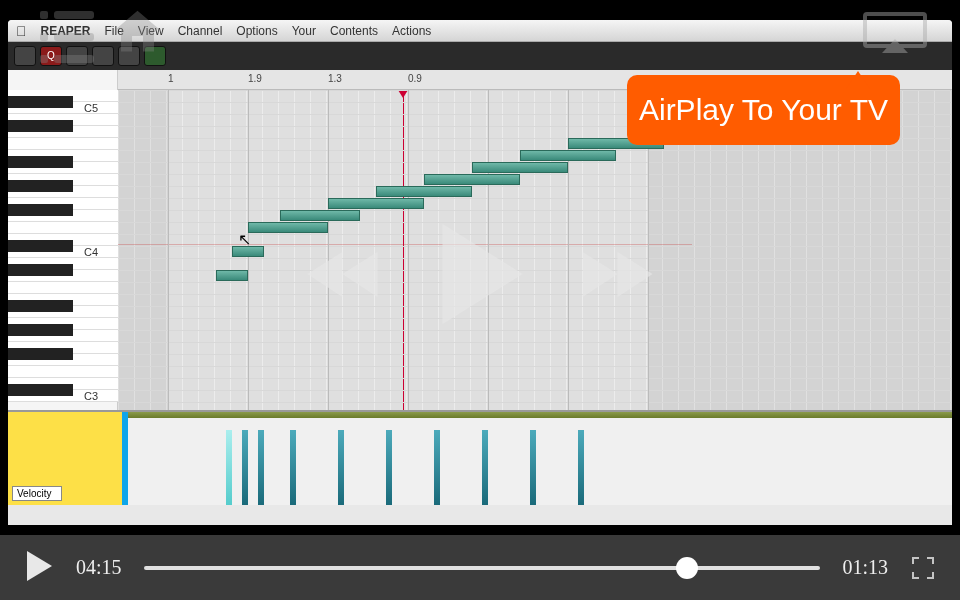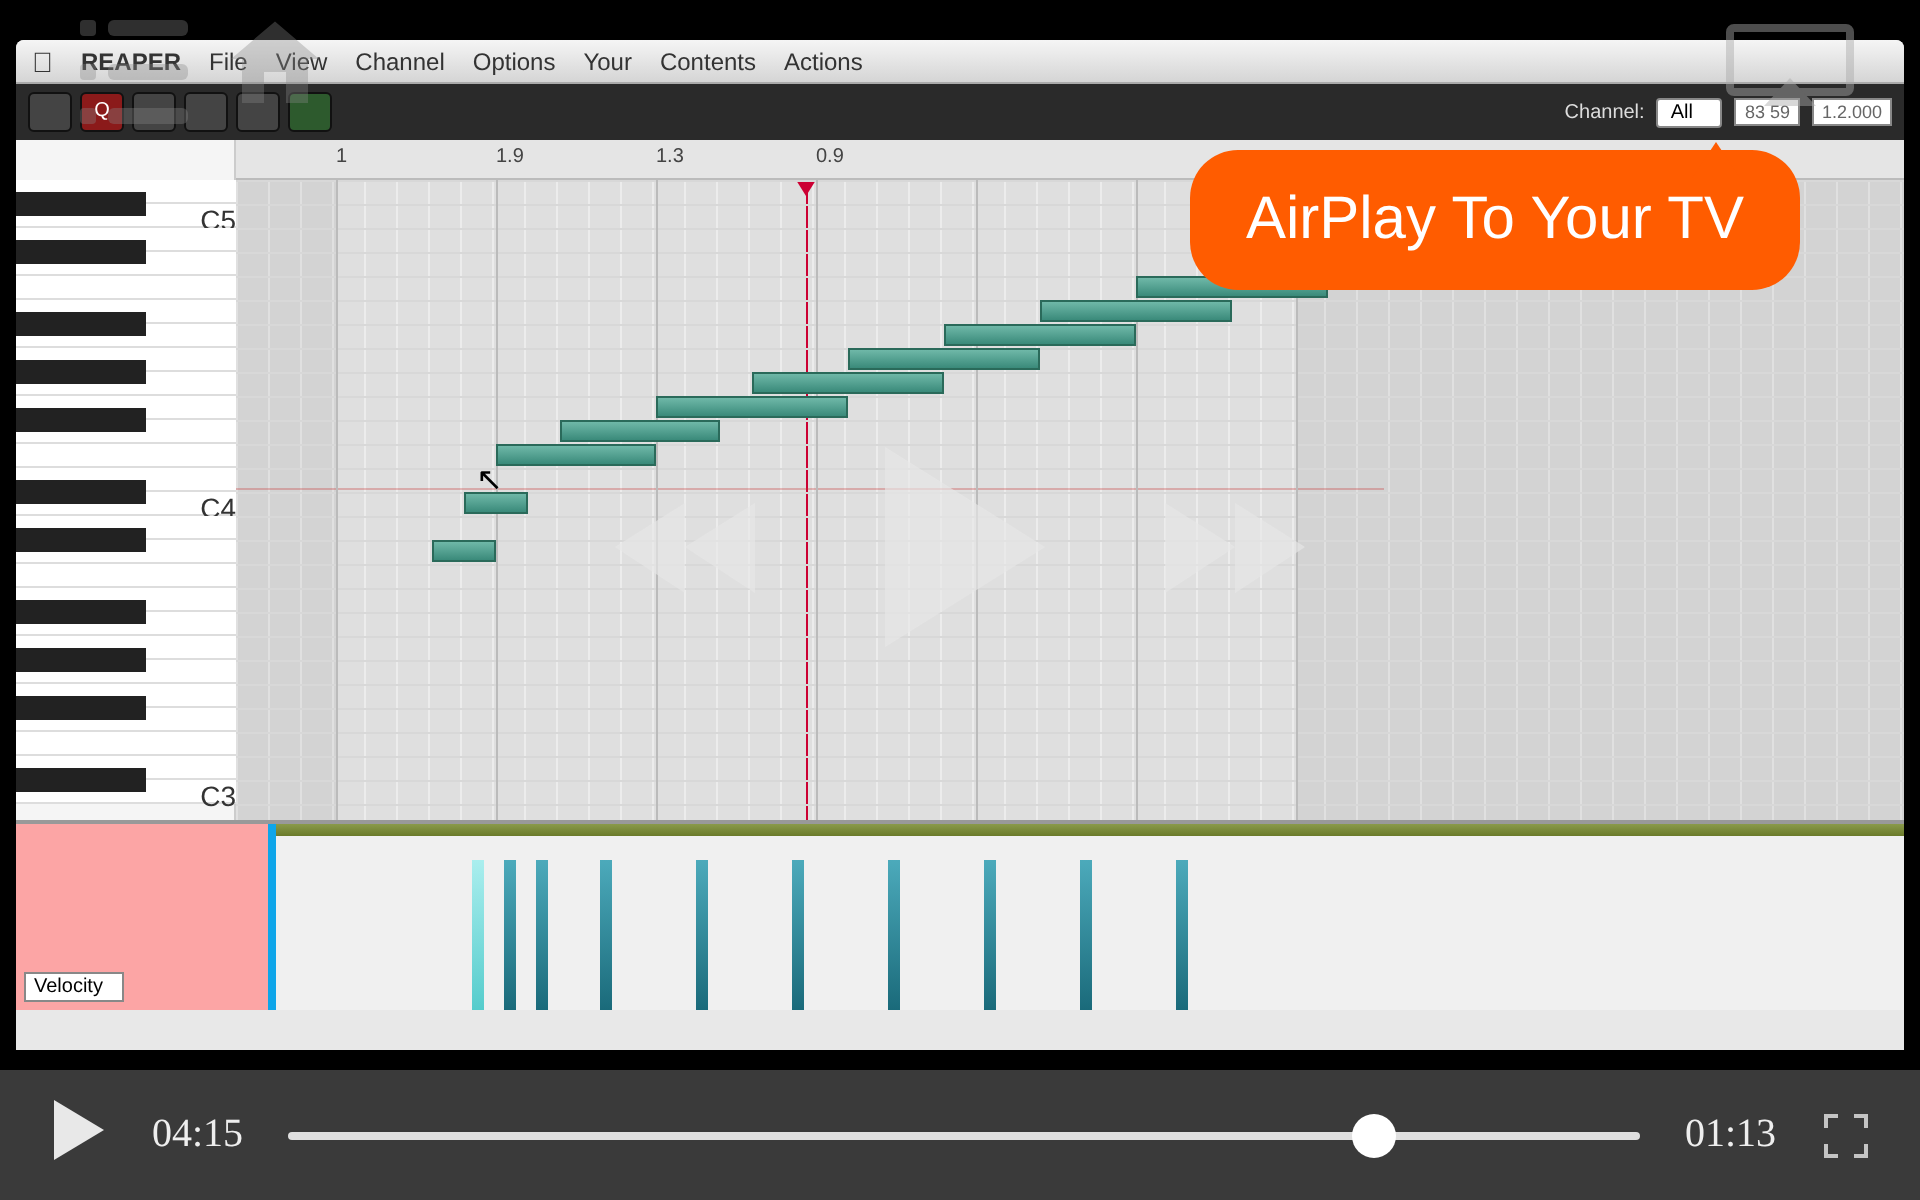--- a/index.html
+++ b/index.html
@@ -39,47 +39,47 @@
 .channel-box { margin-left: auto; display: flex; align-items: center; gap: 6px; font-size: 10px; color: #ddd; }
 .channel-sel { background: #fff; color: #000; padding: 1px 14px 1px 6px; border: 1px solid #888; font-size: 10px; border-radius: 2px; }
 .time-box { background: #fff; color: #666; padding: 1px 4px; font-size: 9px; border: 1px solid #888; }
 
 
 .editor-body { display: flex; height: 340px; background: #dfdfdf; }
 .piano-col { width: 110px; background: #f5f5f5; border-right: 1px solid #ccc; position: relative; }
 .piano-keys { position: absolute; top: 20px; left: 0; width: 110px; bottom: 0; }
 .key-row { height: 12px; border-bottom: 1px solid #ddd; background: #fff; position: relative; }
 .key-row.black::before { content: ''; position: absolute; left: 0; top: -6px; width: 65px; height: 12px; background: #222; z-index: 2; }
-.oct-label { position: absolute; right: 0; font-size: 14px; color: #333; }
+.oct-label { position: absolute; right: 20px; font-size: 11px; color: #333; }
 
 .note-grid { flex: 1; position: relative; background: repeating-linear-gradient(to right, #ececec 0, #ececec 1px, transparent 1px, transparent 16px); overflow: hidden; }
 .ruler { height: 20px; background: #e5e5e5; border-bottom: 1px solid #bbb; position: relative; font-size: 10px; color: #444; }
 .ruler span { position: absolute; top: 3px; }
 .grid-bg { position: absolute; top: 20px; left: 0; right: 0; bottom: 0; }
 .h-line { position: absolute; left: 0; right: 0; height: 1px; background: #d8d8d8; }
 .v-line-strong { position: absolute; top: 0; bottom: 0; width: 1px; background: #bbb; }
 .shaded { position: absolute; top: 0; bottom: 0; background: rgba(0,0,0,0.05); }
 .playhead { position: absolute; top: 0; bottom: 0; width: 1px; background: #c03; }
 .playhead::before { content: ''; position: absolute; top: 0; left: -5px; border: 5px solid transparent; border-top: 8px solid #c03; }
 .red-hline { position: absolute; left: 0; right: 260px; height: 1px; background: rgba(200,50,50,0.3); }
 .cursor-arrow { position: absolute; font-size: 16px; color: #000; z-index: 10; }
 
 .midi-note { position: absolute; height: 11px; background: linear-gradient(#6fb8a8, #3a8a7a); border: 1px solid #2a6a5a; }
 
 
 .velocity-lane { height: 95px; background: #e8e8e8; border-top: 2px solid #999; display: flex; }
-.vel-label-col { width: 130px; background: #fca5a5; border-right: 4px solid #0ea5e9; position: relative; }
+.vel-label-col { width: 120px; background: #fde047; border-right: 6px solid #0ea5e9; position: relative; }
 .vel-dropdown { position: absolute; bottom: 4px; left: 4px; font-size: 10px; background: #fff; border: 1px solid #888; padding: 1px 10px 1px 4px; }
 .vel-graph { flex: 1; position: relative; background: #f0f0f0; }
 .vel-graph::before { content:''; position:absolute; top:0; left:0; right:0; height:6px; background: linear-gradient(#8a9a4a, #6a7a2a); }
 .vel-bar { position: absolute; bottom: 0; width: 6px; background: linear-gradient(to top, #1a6a7a, #4caabb); }
 .vel-bar.hl { background: linear-gradient(to top, #5cc, #aee); }
 
 
-.airplay-tip { position: absolute; top: 75px; right: 60px; background: #ff5c00; color: #fff; padding: 18px 28px; border-radius: 24px; font-size: 30px; font-weight: 400; z-index: 60; }
+.airplay-tip { position: absolute; top: 75px; right: 60px; background: #ff5c00; color: #fff; padding: 18px 12px; border-radius: 10px; font-size: 30px; font-weight: 400; z-index: 60; }
 .airplay-tip::before { content: ''; position: absolute; top: -16px; right: 30px; border: 12px solid transparent; border-bottom: 18px solid #ff5c00; }
 
 
 .center-controls { position: absolute; top: 46%; left: 50%; transform: translate(-50%, -50%); display: flex; gap: 50px; align-items: center; z-index: 40; opacity: 0.65; }
 .ctrl-btn svg { fill: #e8e8e8; }
 .skip svg { width: 80px; height: 55px; }
 .play-big svg { width: 95px; height: 110px; }
 
 
 .player-bar { position: absolute; bottom: 0; left: 0; right: 0; height: 65px; background: #3a3a3a; display: flex; align-items: center; padding: 0 24px; gap: 22px; z-index: 30; }
@@ -132,26 +132,20 @@
     </div>
 
 
     <div class="toolbar">
       <div class="tool-btn"></div>
       <div class="tool-btn red">Q</div>
       <div class="tool-btn"></div>
       <div class="tool-btn"></div>
       <div class="tool-btn"></div>
       <div class="tool-btn green"></div>
-      <div class="channel-box">
-        <span>Channel:</span>
-        <span class="channel-sel">All</span>
-        <span class="time-box">83 59</span>
-        <span class="time-box">1.2.000</span>
-      </div>
     </div>
 
     <div class="editor-body">
       <div class="piano-col">
         <div class="piano-keys" id="piano-keys">
             <div class="key-row "></div>
             <div class="key-row black">
               <span class="oct-label">C5</span>
             </div>
             <div class="key-row "></div>

